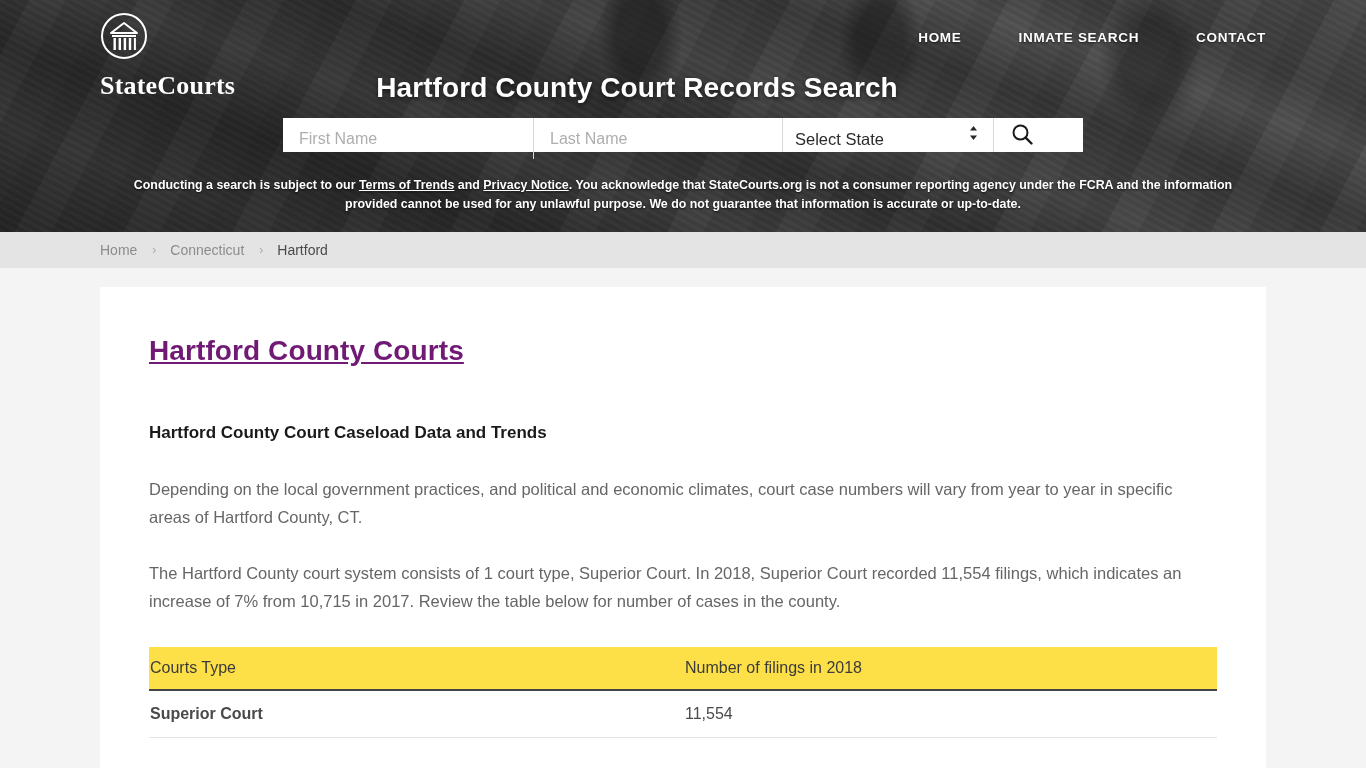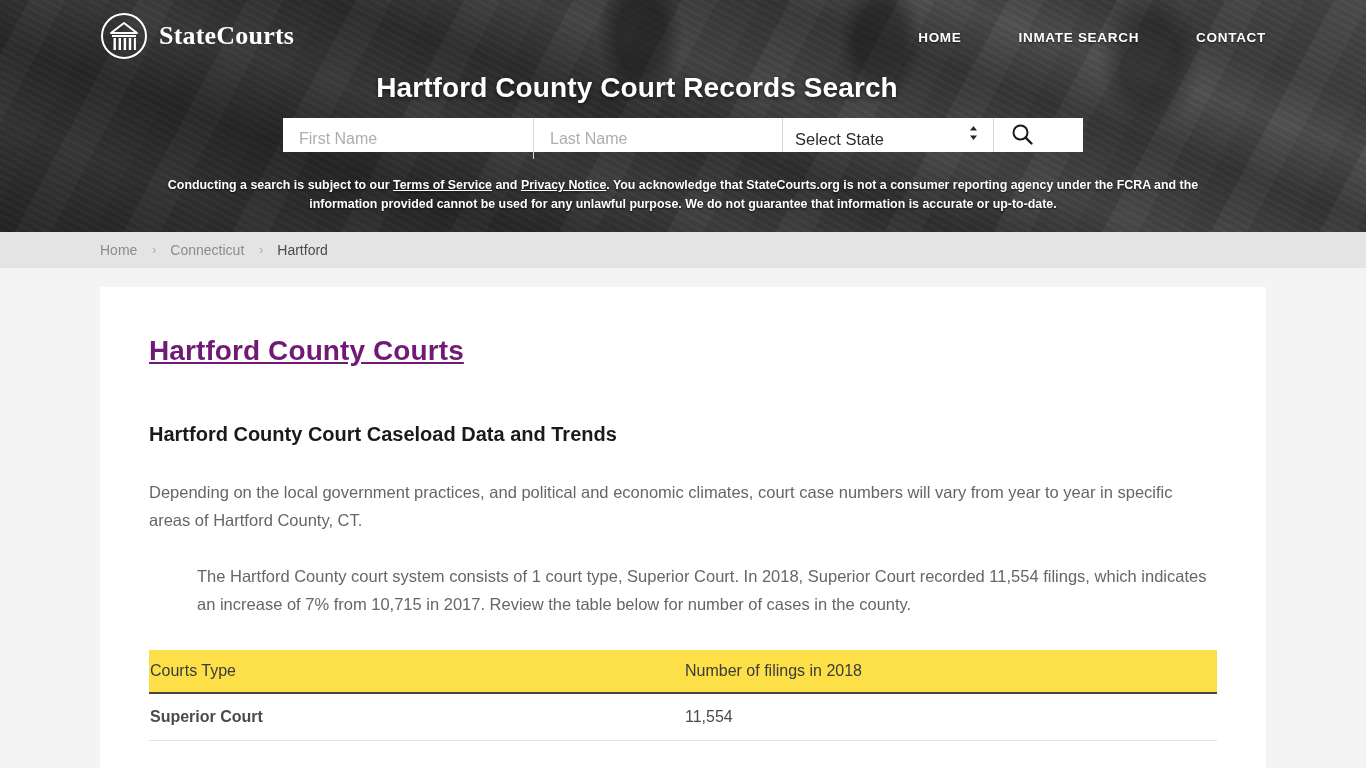--- a/index.html
+++ b/index.html
@@ -43,22 +43,23 @@
   }
   .hero-tint {
     position: absolute; inset: 0;
     background: rgba(38,38,38,0.50);
   }
   .hero-inner { position: relative; width: 1366px; height: 232px; }
 
   
   .brand {
     position: absolute; left: 100px; top: 12px;
-    display: flex; align-items: center; gap: 11px;
+    display: flex; gap: 11px;
     text-decoration: none;
+    flex-direction: column;
   }
   .brand-mark { width: 48px; height: 48px; display: block; }
   .brand-name {
     color: #ffffff;
     font-family: "Liberation Serif", serif;
     font-size: 26px;
     font-weight: 700;
     letter-spacing: .2px;
   }
 
@@ -186,31 +187,31 @@
   h1.page-title {
     margin: 0 0 56px 0;
     font-size: 28px;
     font-weight: 700;
     color: #701a75;
     letter-spacing: .1px;
     text-decoration: underline;
   }
   h2.sub-title {
     margin: 0 0 32px 0;
-    font-size: 20px;
+    font-size: 17px;
     font-weight: 700;
     color: #1a1a1a;
   }
   p.body {
     margin: 0 0 28px 0;
     font-size: 16.5px;
     line-height: 28px;
     color: #666666;
   }
-  p.body:last-of-type { margin-bottom: 32px; margin-left: 48px; }
+  p.body:last-of-type { margin-bottom: 32px; }
 
   table.filings {
     width: 1068px;
     border-collapse: collapse;
     font-size: 16px;
   }
   table.filings th {
     background: #fde047;
     text-align: left;
     font-weight: 400;
@@ -277,21 +278,21 @@
         <span>
           <svg width="24" height="24" viewBox="0 0 24 24" aria-hidden="true">
             <circle cx="10.5" cy="10.5" r="7" fill="none" stroke="#1b1b1b" stroke-width="2"></circle>
             <line x1="15.6" y1="15.6" x2="21.5" y2="21.5" stroke="#1b1b1b" stroke-width="2.4" stroke-linecap="round"></line>
           </svg>
         </span>
       </button>
     </form>
 
     <div class="disclaimer">
-      <span>Conducting a search is subject to our </span><a href="#">Terms of Service</a><span> and </span><a href="#">Privacy Notice</a><span>. You acknowledge that StateCourts.org is not a consumer reporting agency under the FCRA and the information provided cannot be used for any unlawful purpose. We do not guarantee that information is accurate or up-to-date.</span>
+      <span>Conducting a search is subject to our </span><a href="#">Terms of Trends</a><span> and </span><a href="#">Privacy Notice</a><span>. You acknowledge that StateCourts.org is not a consumer reporting agency under the FCRA and the information provided cannot be used for any unlawful purpose. We do not guarantee that information is accurate or up-to-date.</span>
     </div>
 
   </div>
 </div>
 
 <div class="crumbbar">
   <div class="crumbs">
     <a href="#">Home</a>
     <span class="sep">›</span>
     <a href="#">Connecticut</a>

